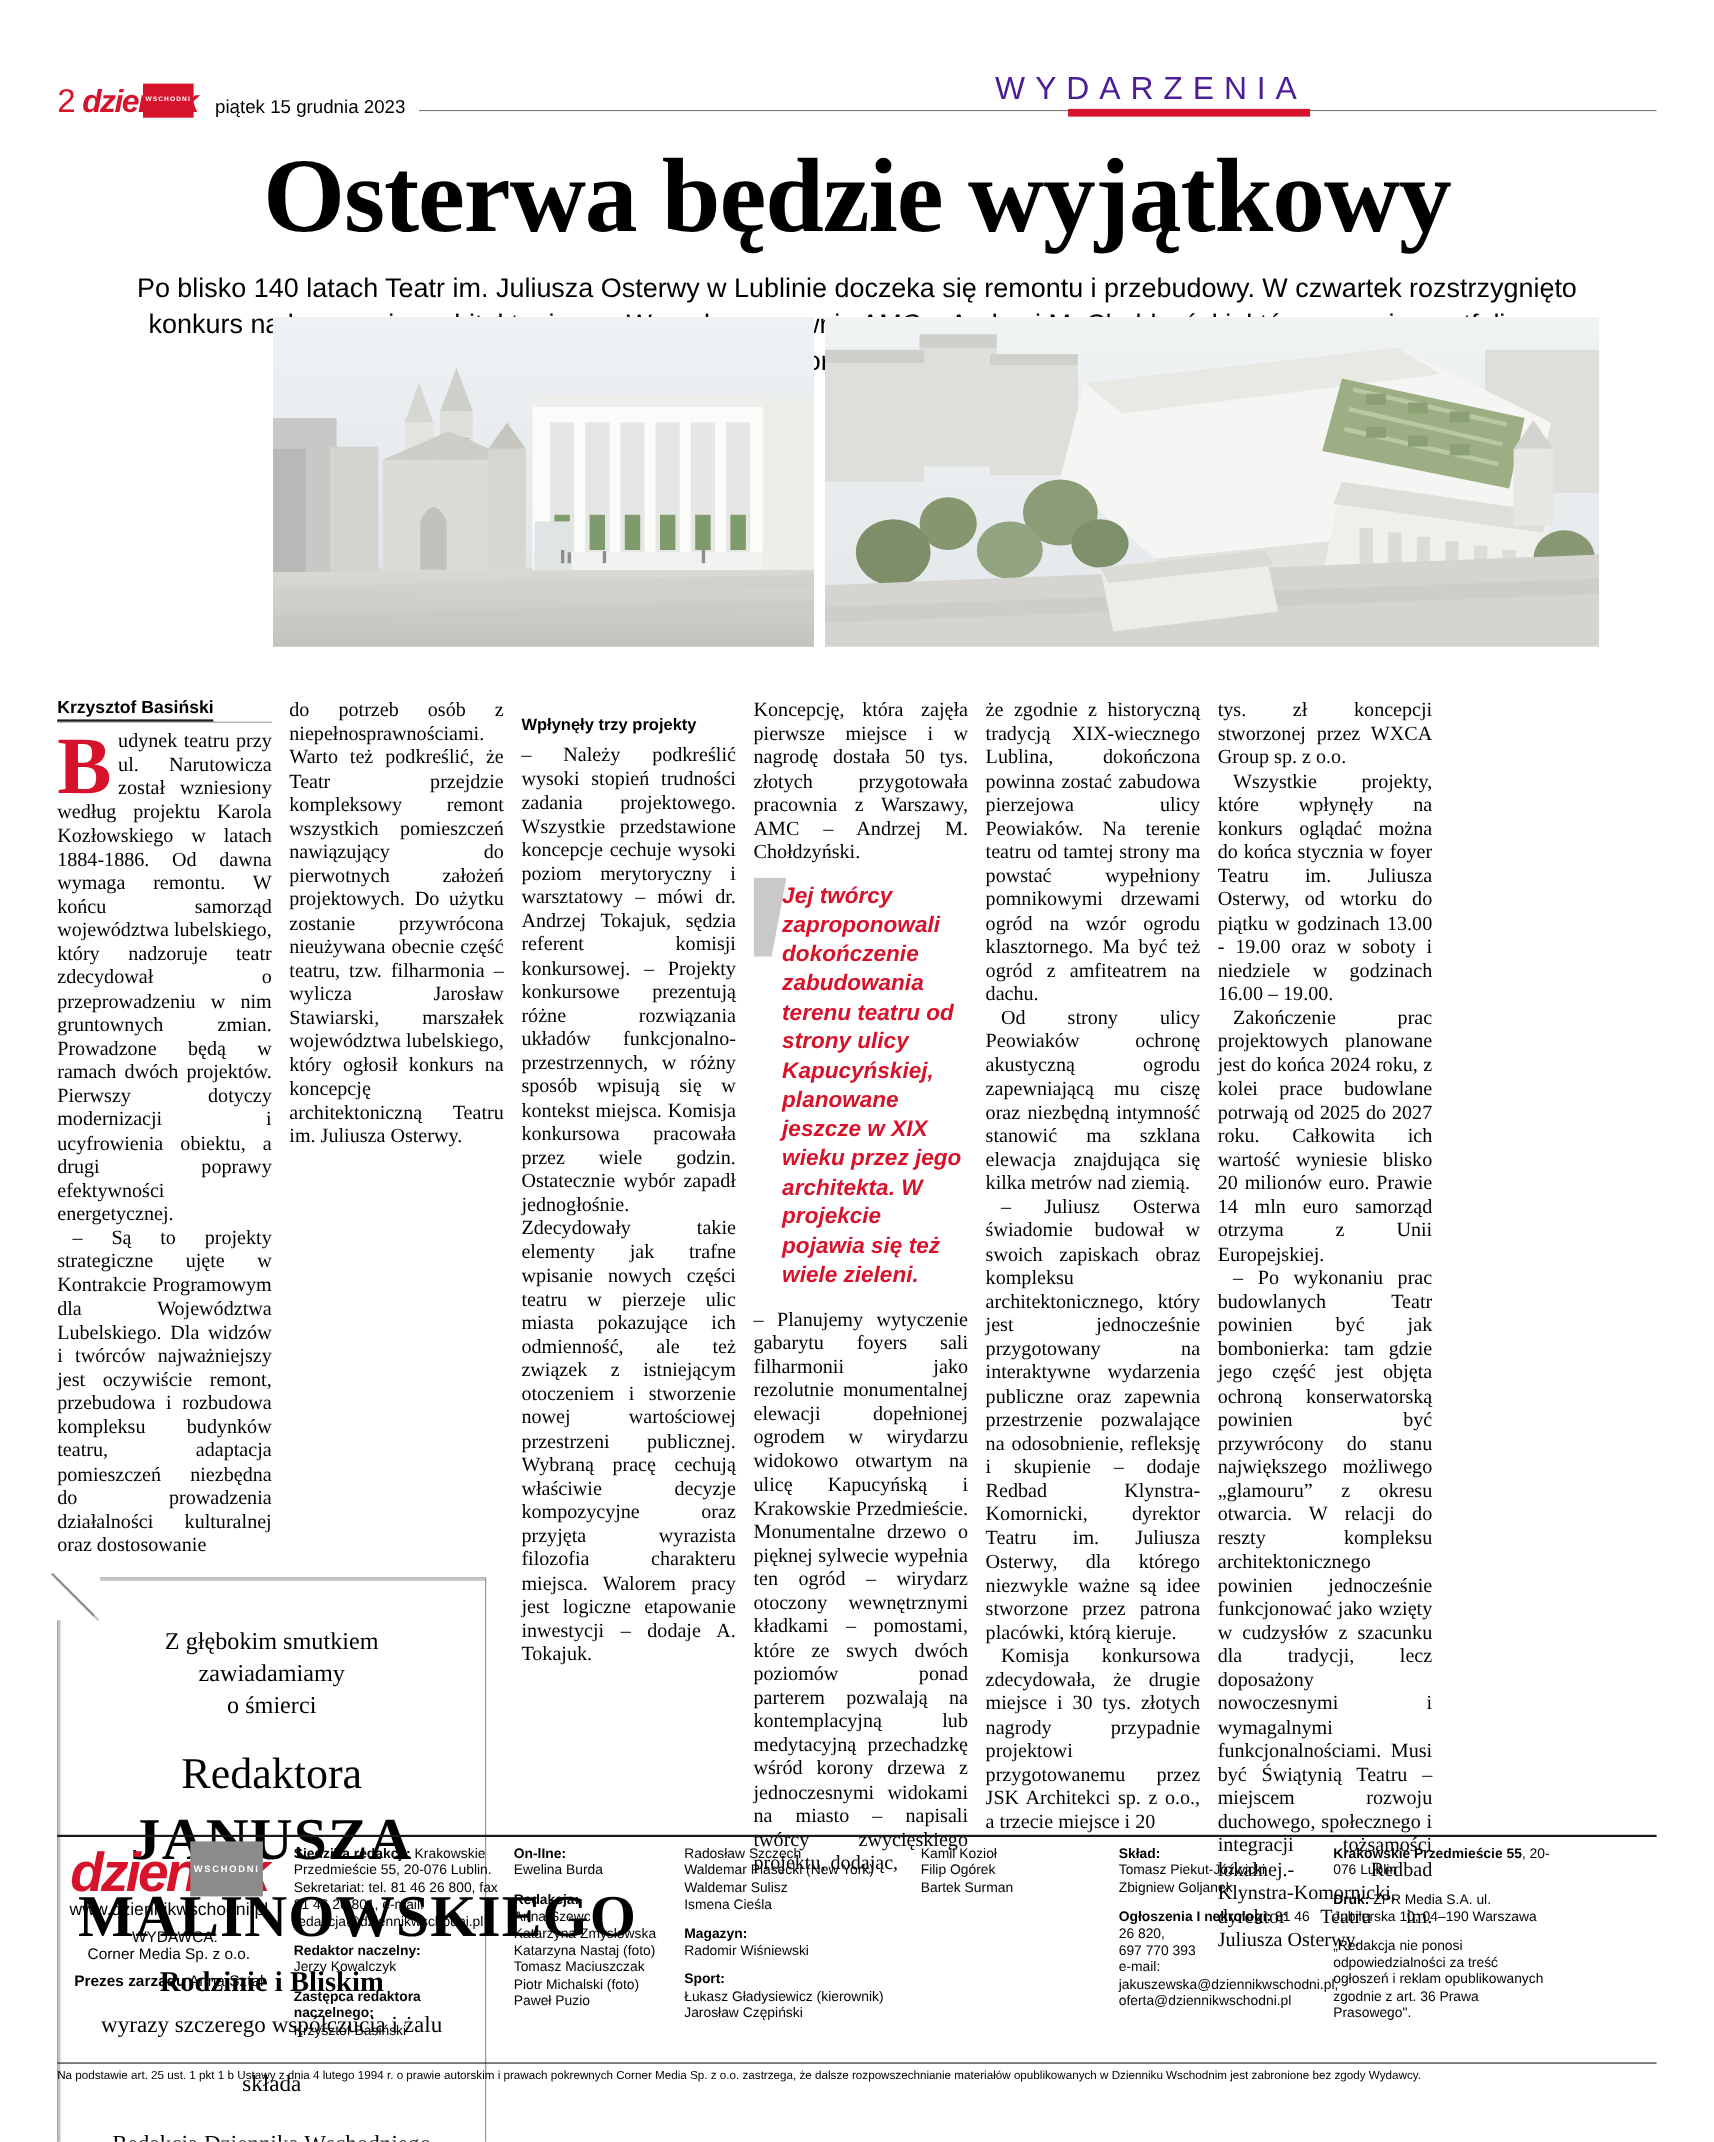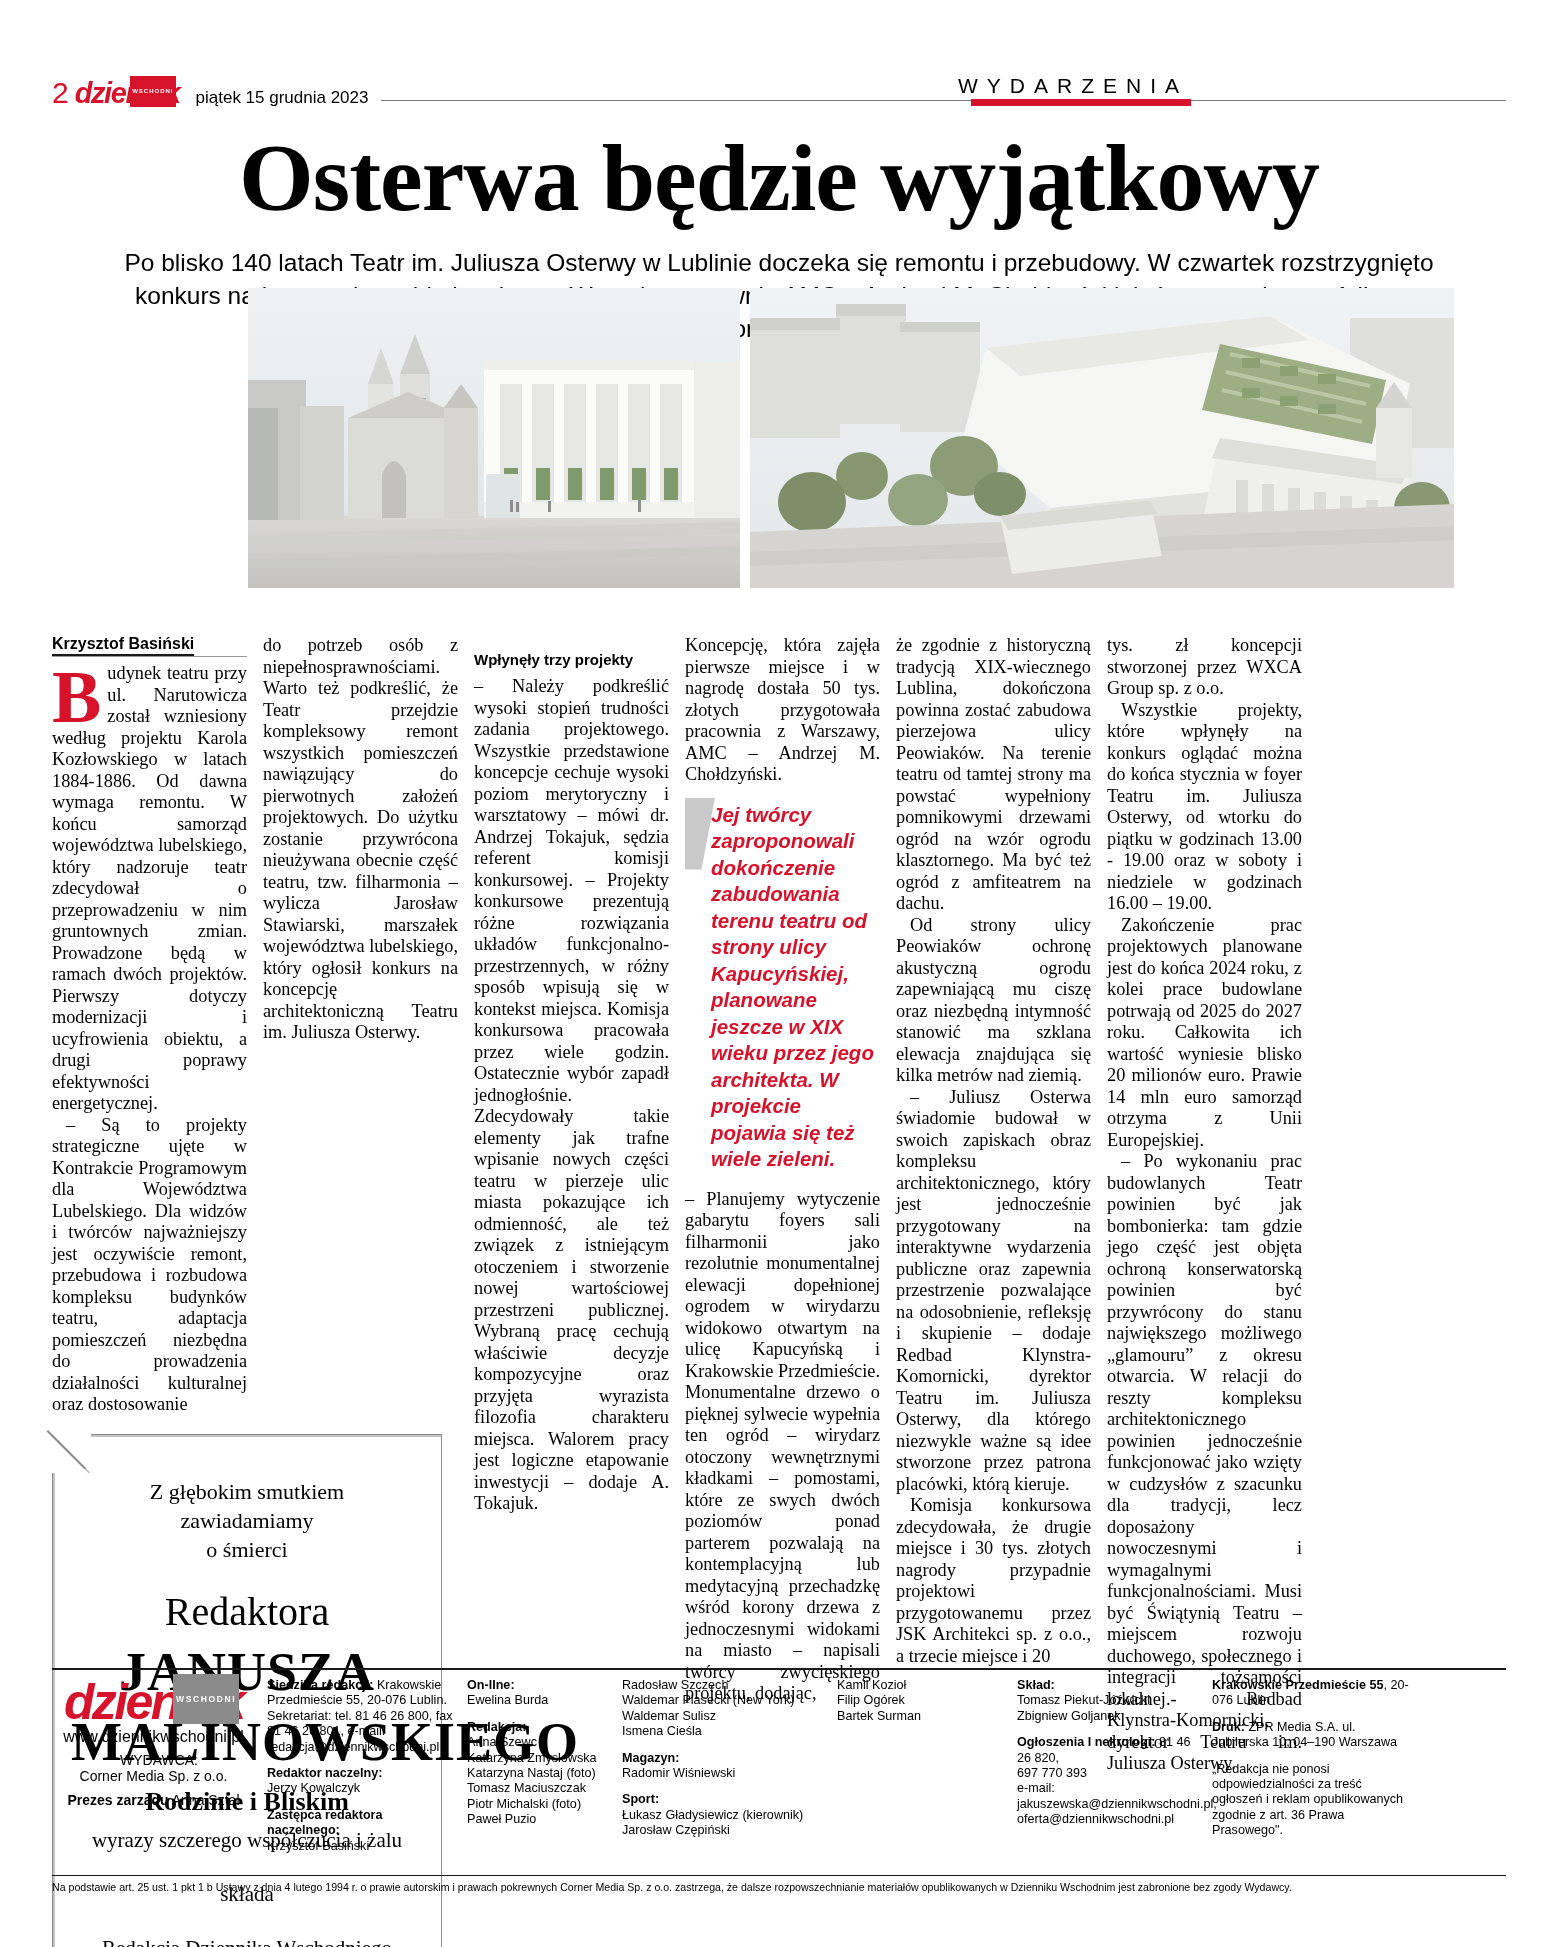--- a/index.html
+++ b/index.html
@@ -7,21 +7,21 @@
   .page{width:1558px;height:1947px;position:relative;box-sizing:border-box;padding:0 52px;}
 
   
   .topbar{display:flex;align-items:flex-end;gap:0;height:46px;padding-top:62px;position:relative;}
   .pagenum{font-family:"Liberation Sans",sans-serif;color:#d6132b;font-size:30px;line-height:30px;font-weight:400;padding-right:6px;}
   .masthead-mini{position:relative;color:#d6132b;font-family:"Liberation Sans",sans-serif;font-weight:bold;font-size:29px;line-height:29px;letter-spacing:-1.4px;font-style:italic;}
   .masthead-mini .wsch{position:absolute;right:4px;bottom:1px;background:#d6132b;color:#fff;font-size:6px;letter-spacing:1px;font-style:normal;padding:1px 2px;font-weight:bold;}
   .dateline{font-family:"Liberation Sans",sans-serif;font-size:17px;line-height:18px;padding-left:16px;padding-bottom:1px;white-space:nowrap;}
   .rule-wrap{flex:1;position:relative;height:26px;}
   .rule-wrap .hr{position:absolute;left:12px;right:0;bottom:7px;height:1px;background:#7a7a7a;}
-  .sectionname{position:absolute;right:318px;bottom:10px;font-family:"Liberation Sans",sans-serif;font-size:21px;letter-spacing:9px;color:#000000;white-space:nowrap;}
+  .sectionname{position:absolute;right:318px;bottom:10px;font-family:"Liberation Sans",sans-serif;font-size:29px;letter-spacing:9px;color:#4c1d95;white-space:nowrap;}
   .sectionbar{position:absolute;right:315px;bottom:2px;width:220px;height:7px;background:#d6132b;}
 
   
   .headline{font-family:"Liberation Serif",serif;font-weight:bold;font-size:96px;line-height:100px;text-align:center;margin:20px 0 0 0;letter-spacing:-1px;}
   .deck{font-family:"Liberation Sans",sans-serif;font-size:24.5px;line-height:33px;text-align:center;margin:18px 62px 0 62px;}
 
   
   .imgrow{display:flex;gap:10px;position:absolute;left:248px;top:288px;width:1206px;height:300px;}
   .photo{position:relative;overflow:hidden;}
   .photo.left{width:492px;height:600px;}

